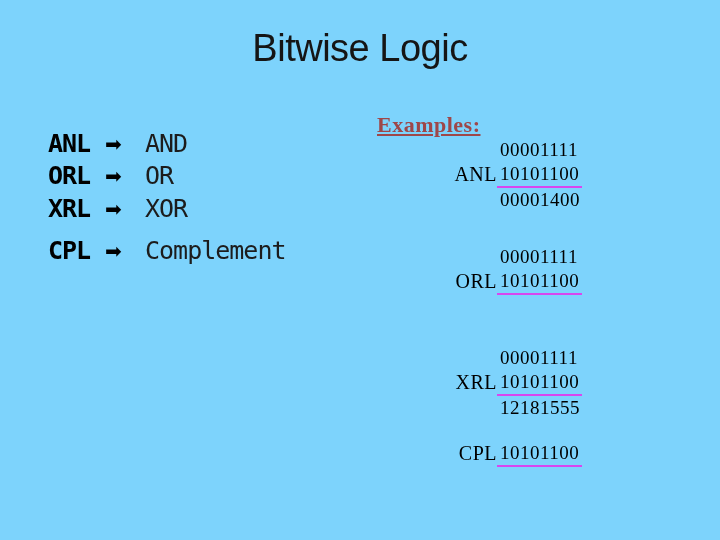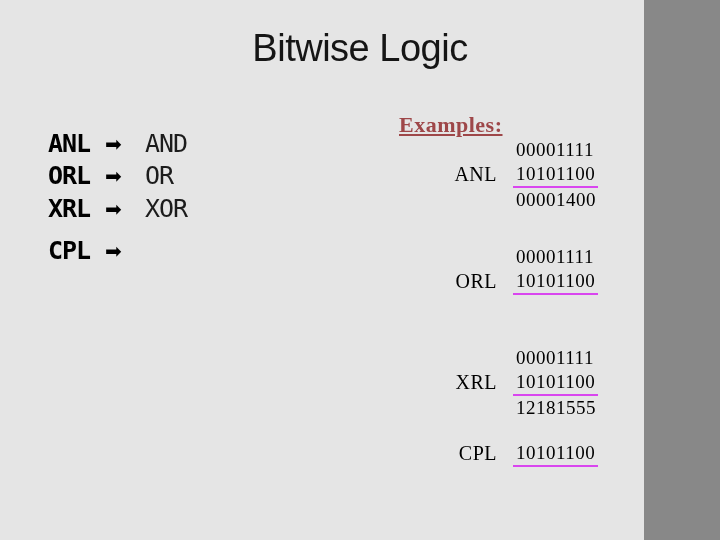--- a/index.html
+++ b/index.html
@@ -1,48 +1,48 @@
 <!DOCTYPE html>
 <html><head>
 <meta charset="utf-8">
 <style>
   html,body{margin:0;padding:0;background:#888;}
   .slide{
-    position:relative;width:644px;height:540px;background:#e5e5e5;
+    position:relative;width:720px;height:540px;background:#7dd3fc;
     overflow:hidden;font-family:"Liberation Serif",serif;color:#000;text-decoration:underline;
   }
   .title{
     position:absolute;top:27px;left:0;width:720px;text-align:center;
     font-family:"Liberation Sans",sans-serif;font-size:38px;font-weight:500;
     color:#151515;letter-spacing:-0.5px;
   }
   
   .mn-row{
     position:absolute;left:48px;height:26px;display:flex;align-items:center;
     font-family:"DejaVu Sans Mono",monospace;font-size:25px;line-height:26px;
   }
   .mn-op{font-weight:bold;width:57px;letter-spacing:-1px;}
   .mn-arrow{width:40px;font-size:20px;font-family:"DejaVu Sans",sans-serif;color:#000;}
   .mn-meaning{letter-spacing:-1px;color:#1c1c1c;}
   .row-anl{top:131px;} .row-orl{top:163px;} .row-xrl{top:196px;} .row-cpl{top:238px;}
   
   .ex-heading{
-    position:absolute;left:399px;top:112px;
+    position:absolute;left:377px;top:112px;
     font-size:22px;font-weight:bold;text-decoration:underline;
     letter-spacing:0.5px;
   }
   
   .ex-block{position:absolute;left:430px;width:176px;height:100px;}
   .blk-anl{top:138px;} .blk-orl{top:245px;} .blk-xrl{top:346px;} .blk-cpl{top:441px;}
   .ex-label{
     position:absolute;left:0;width:67px;text-align:right;
     font-size:20px;line-height:24px;letter-spacing:0.5px;
   }
   .lbl-mid{top:24px;} .lbl-top{top:0;}
-  .ex-nums{position:absolute;left:86px;top:0;}
+  .ex-nums{position:absolute;left:70px;top:0;}
   .num{
     font-size:19px;line-height:24px;height:24px;letter-spacing:0.5px;
     white-space:pre;
   }
   .underlined{border-bottom:2px solid #d946ef;padding:0 3px;margin-left:-3px;}
 </style>
 </head>
 <body>
 
 <div class="slide">
@@ -60,20 +60,21 @@
     <span class="mn-meaning">OR</span>
   </div>
   <div class="mn-row row-xrl">
     <span class="mn-op">XRL</span>
     <span class="mn-arrow">➡</span>
     <span class="mn-meaning">XOR</span>
   </div>
   <div class="mn-row row-cpl">
     <span class="mn-op">CPL</span>
     <span class="mn-arrow">➡</span>
+    <span class="mn-meaning">Complement</span>
   </div>
 
   <div class="ex-heading" style="color: rgb(158, 71, 73);">Examples:</div>
 
   <div class="ex-block blk-anl">
     <div class="ex-label lbl-mid">ANL</div>
     <div class="ex-nums">
       <div class="num">00001111</div>
       <div class="num underlined">10101100</div>
       <div class="num">00001400</div>

